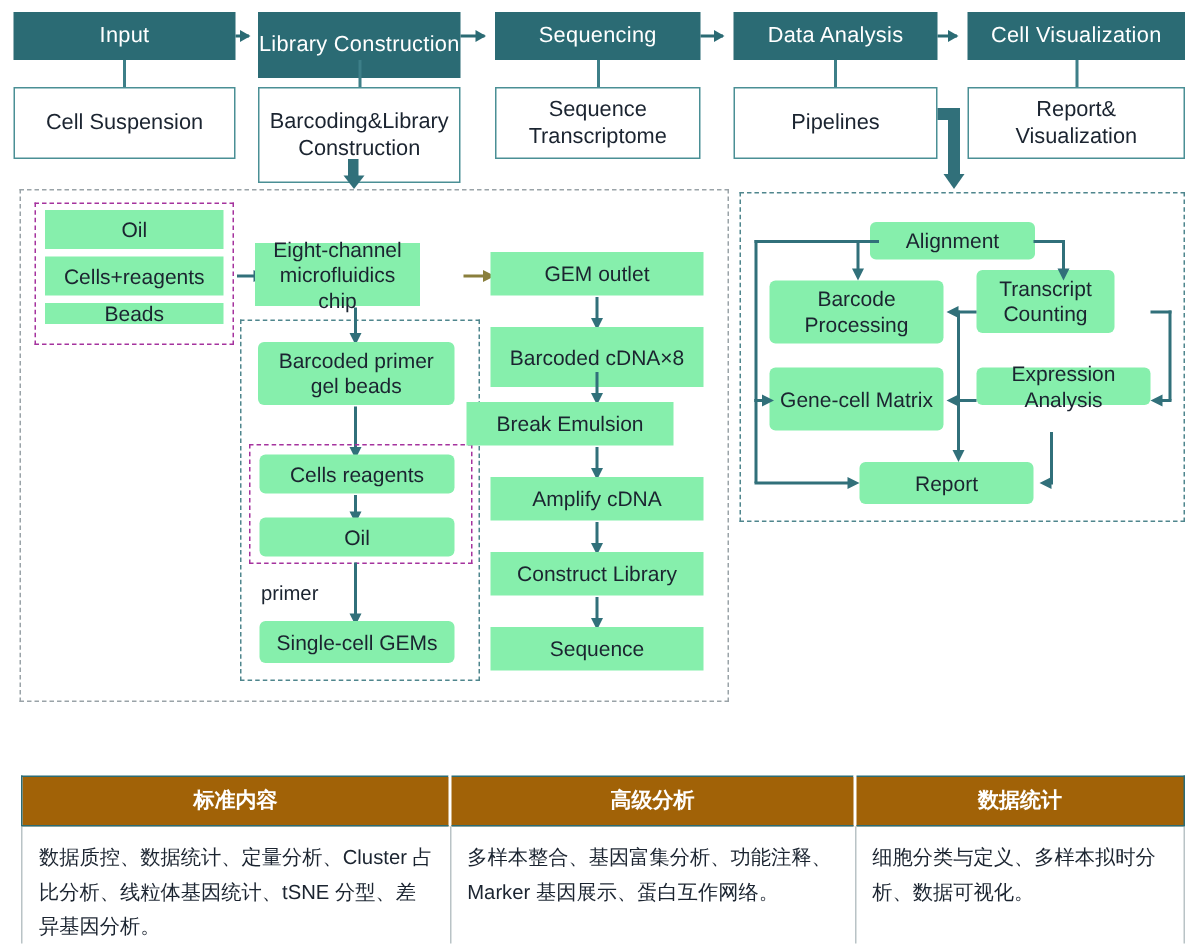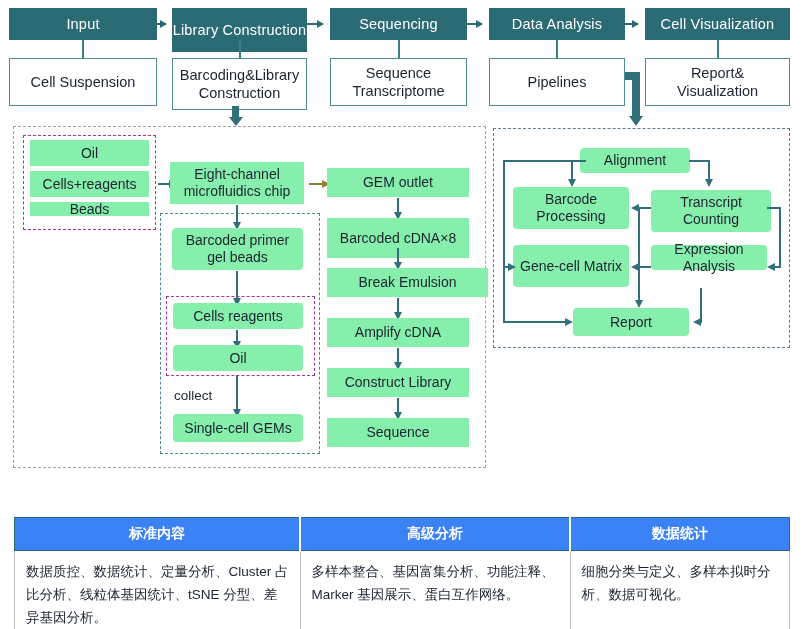--- a/index.html
+++ b/index.html
@@ -60,21 +60,21 @@
     content:"";position:absolute;right:-7px;top:-3.2px;
     border-left:8px solid #31707a;
     border-top:4.4px solid transparent;border-bottom:4.4px solid transparent;
   }
   .olive{background:#8a7f3c;}
   .olive.right:after{border-left-color:#8a7f3c;}
 
   
   .tbl{border-collapse:collapse;width:100%;table-layout:fixed;}
   .tbl th{
-    background:#3b82f6;color:#ffffff;font-size:14px;font-weight:bold;
+    background:#a16207;color:#ffffff;font-size:14px;font-weight:bold;
     padding:7px 4px;text-align:center;border:1px solid #2b6b74;
   }
   .tbl th.sep{border-left:2px solid #ffffff;}
   .tbl td{
     border:1px solid #b9c3c6;vertical-align:top;
     padding:9px 11px 10px 11px;font-size:13.5px;line-height:23px;
     color:#1b2430;background:#ffffff;
   }
 </style>
 </head>
@@ -103,21 +103,21 @@
 
 <div class="abs vstem" style="left:82px;top:40px;height:18px;"></div>
 <div class="abs vstem" style="left:239px;top:40px;height:18px;"></div>
 <div class="abs vstem" style="left:398px;top:40px;height:18px;"></div>
 <div class="abs vstem" style="left:556px;top:40px;height:18px;"></div>
 <div class="abs vstem" style="left:717px;top:40px;height:18px;"></div>
 
 <div class="abs stagebox" style="left:9px;top:58px;width:148px;height:48px;">
   <span>Cell Suspension</span>
 </div>
-<div class="abs stagebox" style="left:172px;top:58px;width:135px;height:52px;justify-content:flex-end;">
+<div class="abs stagebox" style="left:172px;top:58px;width:135px;height:64px;justify-content:flex-end;">
   <span>Barcoding&amp;Library Construction</span>
 </div>
 <div class="abs stagebox" style="left:330px;top:58px;width:137px;height:48px;">
   <span>Sequence Transcriptome</span>
 </div>
 <div class="abs stagebox" style="left:489px;top:58px;width:136px;height:48px;">
   <span>Pipelines</span>
 </div>
 <div class="abs stagebox" style="left:645px;top:58px;width:145px;height:48px;">
   <span>Report&amp; Visualization</span>
@@ -142,21 +142,21 @@
 </div>
 <div class="abs node sq" style="left:30px;top:171px;width:119px;height:26px;">
   <span>Cells+reagents</span>
 </div>
 <div class="abs node sq" style="left:30px;top:202px;width:119px;height:14px;">
   <span>Beads</span>
 </div>
 
 <div class="abs hline right" style="left:158px;top:183px;width:12px;"></div>
 
-<div class="abs node sq" style="left:170px;top:162px;width:134px;height:42px;">
+<div class="abs node sq" style="left:170px;top:162px;width:110px;height:42px;">
   <span>Eight-channel microfluidics chip</span>
 </div>
 
 <div class="abs hline right olive" style="left:309px;top:183px;width:14px;"></div>
 
 <div class="abs panel-teal" style="left:160px;top:213px;width:160px;height:241px;"></div>
 
 <div class="abs vline down" style="left:236px;top:205px;height:18px;"></div>
 
 <div class="abs node" style="left:172px;top:228px;width:131px;height:42px;">
@@ -168,37 +168,37 @@
 <div class="abs panel-purple" style="left:166px;top:296px;width:149px;height:80px;"></div>
 <div class="abs node" style="left:173px;top:303px;width:130px;height:26px;justify-content:center;">
   <span>Cells reagents</span>
 </div>
 <div class="abs vline down" style="left:236px;top:330px;height:12px;"></div>
 <div class="abs node" style="left:173px;top:345px;width:130px;height:26px;">
   <span>Oil</span>
 </div>
 
 <div class="abs vline down" style="left:236px;top:375px;height:35px;"></div>
-<div class="abs label" style="left:174px;top:388px;">collect</div>
+<div class="abs label" style="left:174px;top:388px;">primer</div>
 
 <div class="abs node" style="left:173px;top:414px;width:130px;height:28px;">
   <span>Single-cell GEMs</span>
 </div>
 
 <div class="abs node sq" style="left:327px;top:168px;width:142px;height:29px;">
   <span>GEM outlet</span>
 </div>
 <div class="abs vline down" style="left:397px;top:198px;height:15px;"></div>
 
 <div class="abs node sq" style="left:327px;top:218px;width:142px;height:40px;">
   <span>Barcoded cDNA×8</span>
 </div>
 <div class="abs vline down" style="left:397px;top:248px;height:15px;"></div>
 
-<div class="abs node sq" style="left:327px;top:268px;width:161px;height:29px;">
+<div class="abs node sq" style="left:311px;top:268px;width:138px;height:29px;">
   <span>Break Emulsion</span>
 </div>
 <div class="abs vline down" style="left:397px;top:298px;height:15px;"></div>
 
 <div class="abs node sq" style="left:327px;top:318px;width:142px;height:29px;">
   <span>Amplify cDNA</span>
 </div>
 <div class="abs vline down" style="left:397px;top:348px;height:15px;"></div>
 
 <div class="abs node sq" style="left:327px;top:368px;width:142px;height:29px;">
@@ -212,21 +212,21 @@
 
 <div class="abs panel-teal" style="left:493px;top:128px;width:297px;height:220px;"></div>
 
 <div class="abs node" style="left:580px;top:148px;width:110px;height:25px;">
   <span>Alignment</span>
 </div>
 
 <div class="abs node" style="left:513px;top:187px;width:116px;height:42px;">
   <span>Barcode Processing</span>
 </div>
-<div class="abs node" style="left:651px;top:190px;width:120px;height:42px;">
+<div class="abs node" style="left:651px;top:180px;width:92px;height:42px;">
   <span>Transcript Counting</span>
 </div>
 <div class="abs node" style="left:513px;top:245px;width:116px;height:42px;">
   <span>Gene-cell Matrix</span>
 </div>
 <div class="abs node" style="left:651px;top:245px;width:116px;height:25px;">
   <span>Expression Analysis</span>
 </div>
 <div class="abs node" style="left:573px;top:308px;width:116px;height:28px;">
   <span>Report</span>

